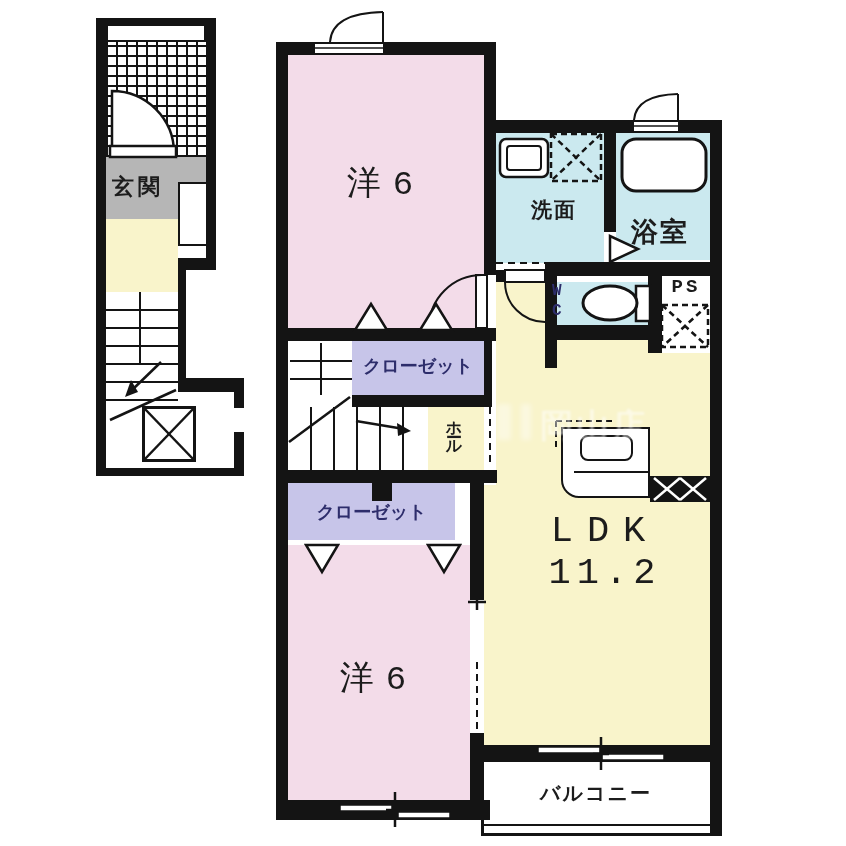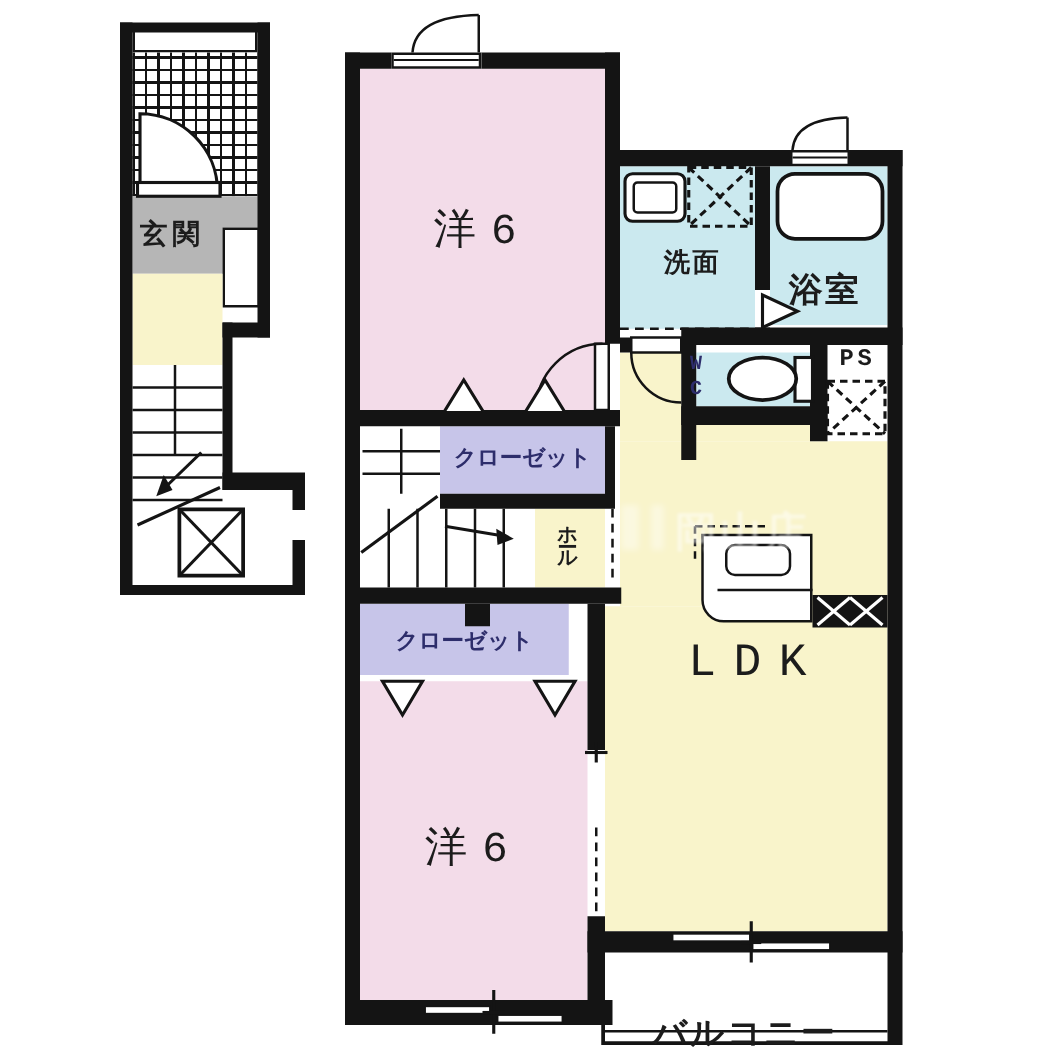--- a/index.html
+++ b/index.html
@@ -232,20 +232,21 @@
   <div class="lbl" style="left:552px;top:281px;font-size:16px;line-height:20px;color:var(--navy);font-weight:bold;">
     <div>W</div>
     <div>C</div>
   </div>
   <div class="lbl center" style="left:664px;top:276px;width:44px;font-size:19px;letter-spacing:3px;font-weight:bold;">PS</div>
   <div class="lbl center" style="left:352px;top:354px;width:132px;font-size:18px;color:var(--navy);font-weight:bold;">クローゼット</div>
   <div class="lbl center" style="left:288px;top:500px;width:167px;font-size:18px;color:var(--navy);font-weight:bold;">クローゼット</div>
   <div class="lbl vtext" style="left:442px;top:410px;height:60px;font-size:16px;font-weight:bold;">ホール</div>
   <div class="lbl center" style="left:515px;top:510px;width:180px;">
     <div style="font-size:37px;letter-spacing:14px;">LDK</div>
+    <div style="font-size:37px;letter-spacing:6px;">11.2</div>
   </div>
   <div class="lbl center" style="left:288px;top:655px;width:182px;font-size:34px;letter-spacing:12px;">洋6</div>
-  <div class="lbl center" style="left:482px;top:780px;width:228px;font-size:27px;letter-spacing:2px;font-weight:bold;margin-top:28px;">バルコニー</div>
+  <div class="lbl center" style="left:482px;top:780px;width:228px;font-size:20px;letter-spacing:2px;font-weight:bold;">バルコニー</div>
 
   <div class="smudge" style="left:497px;top:404px;width:14px;height:36px;"></div>
   <div class="smudge" style="left:521px;top:404px;width:10px;height:36px;"></div>
   <div class="wm" style="left:540px;top:404px;font-size:33px;letter-spacing:3px;">岡山店</div>
 </div>
 
 </body></html>

